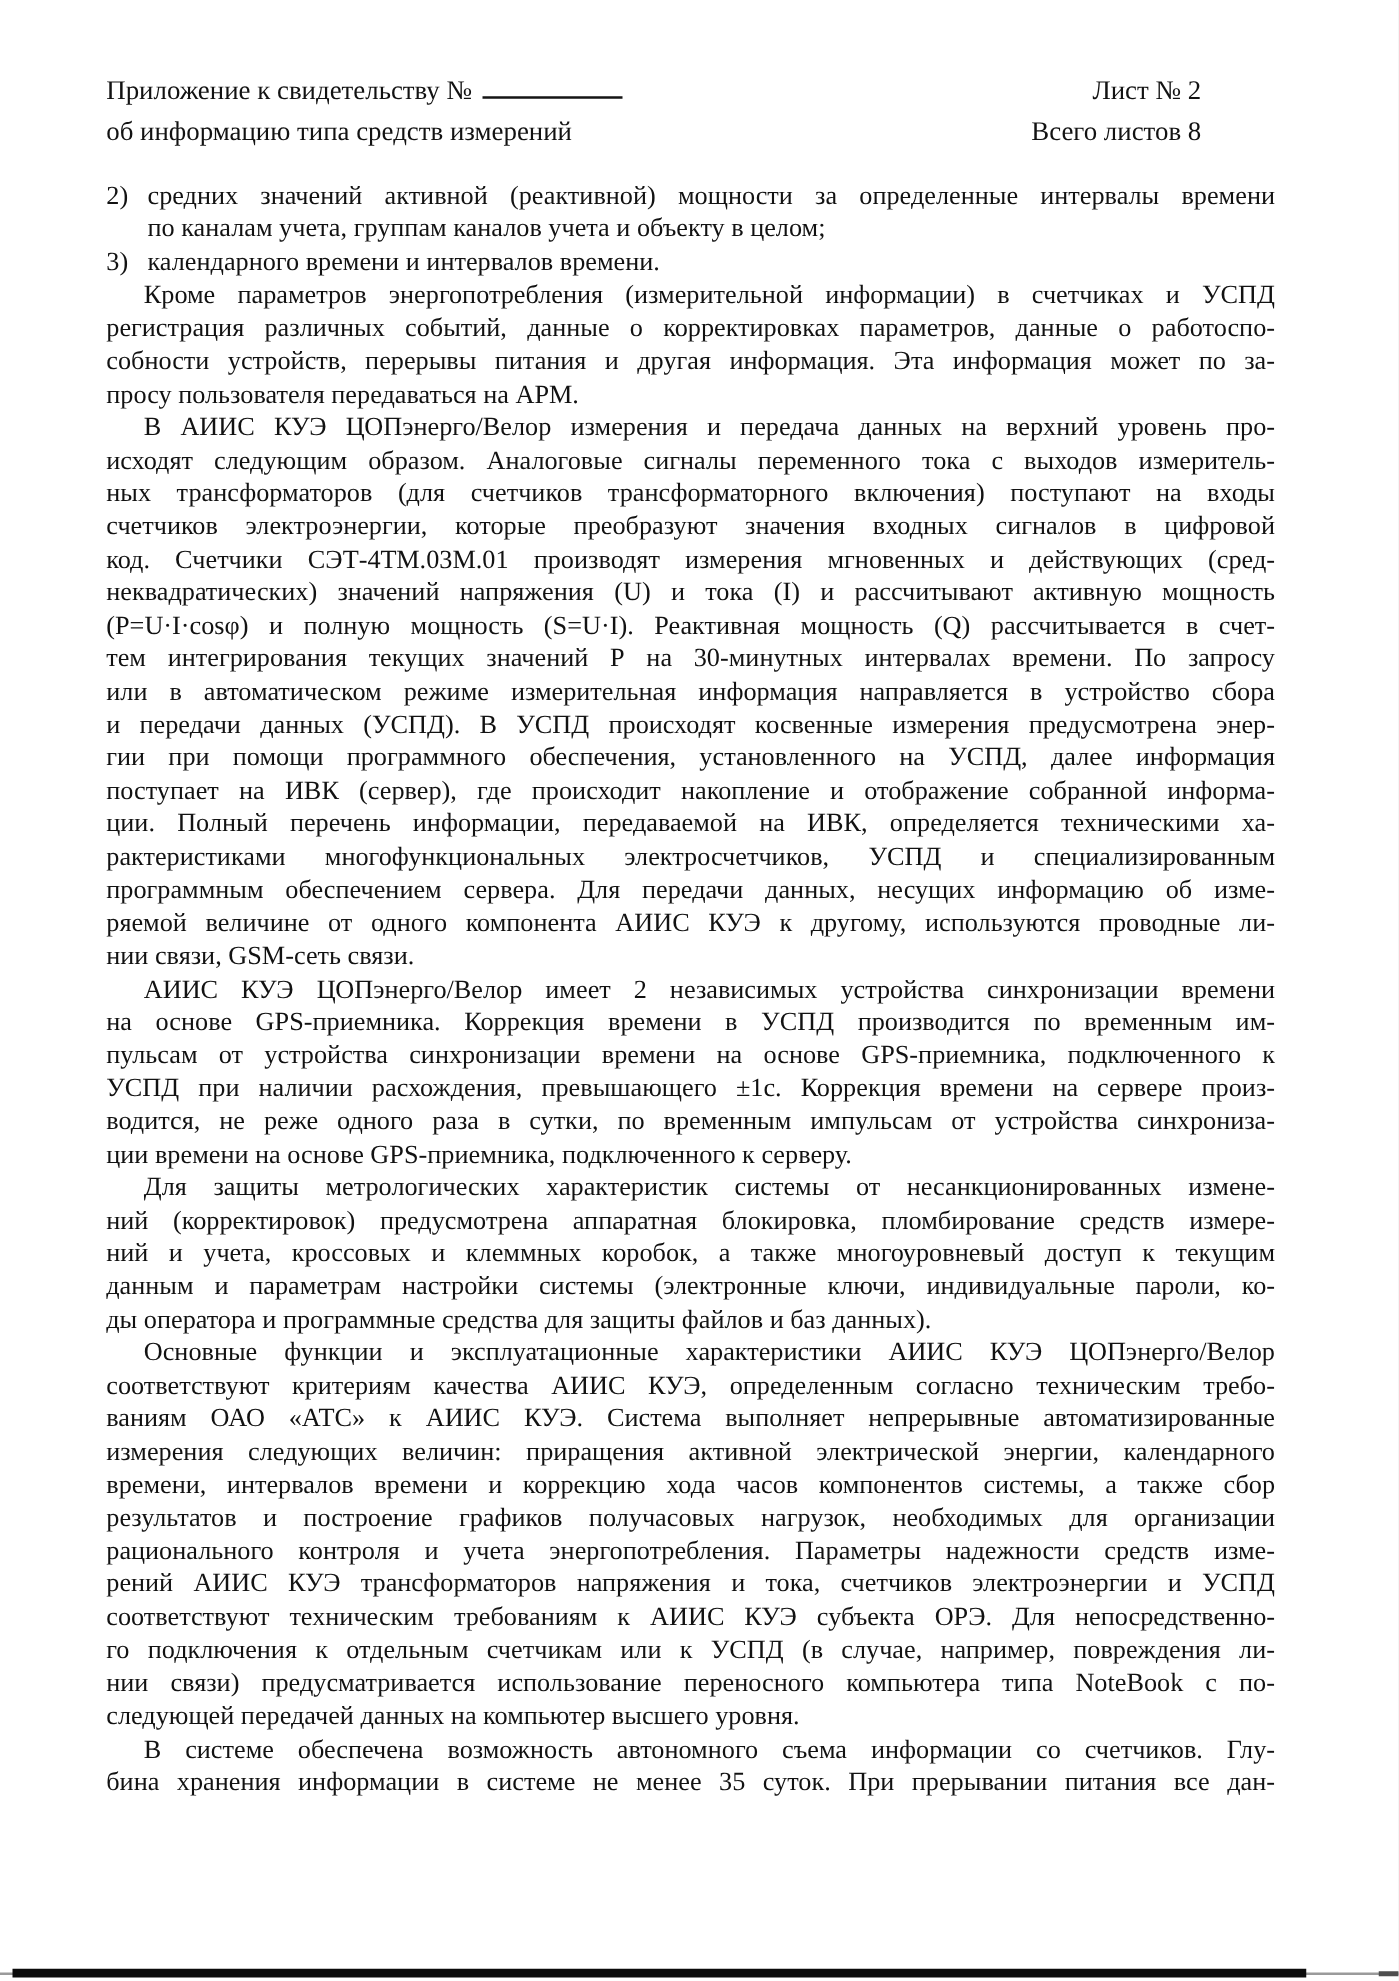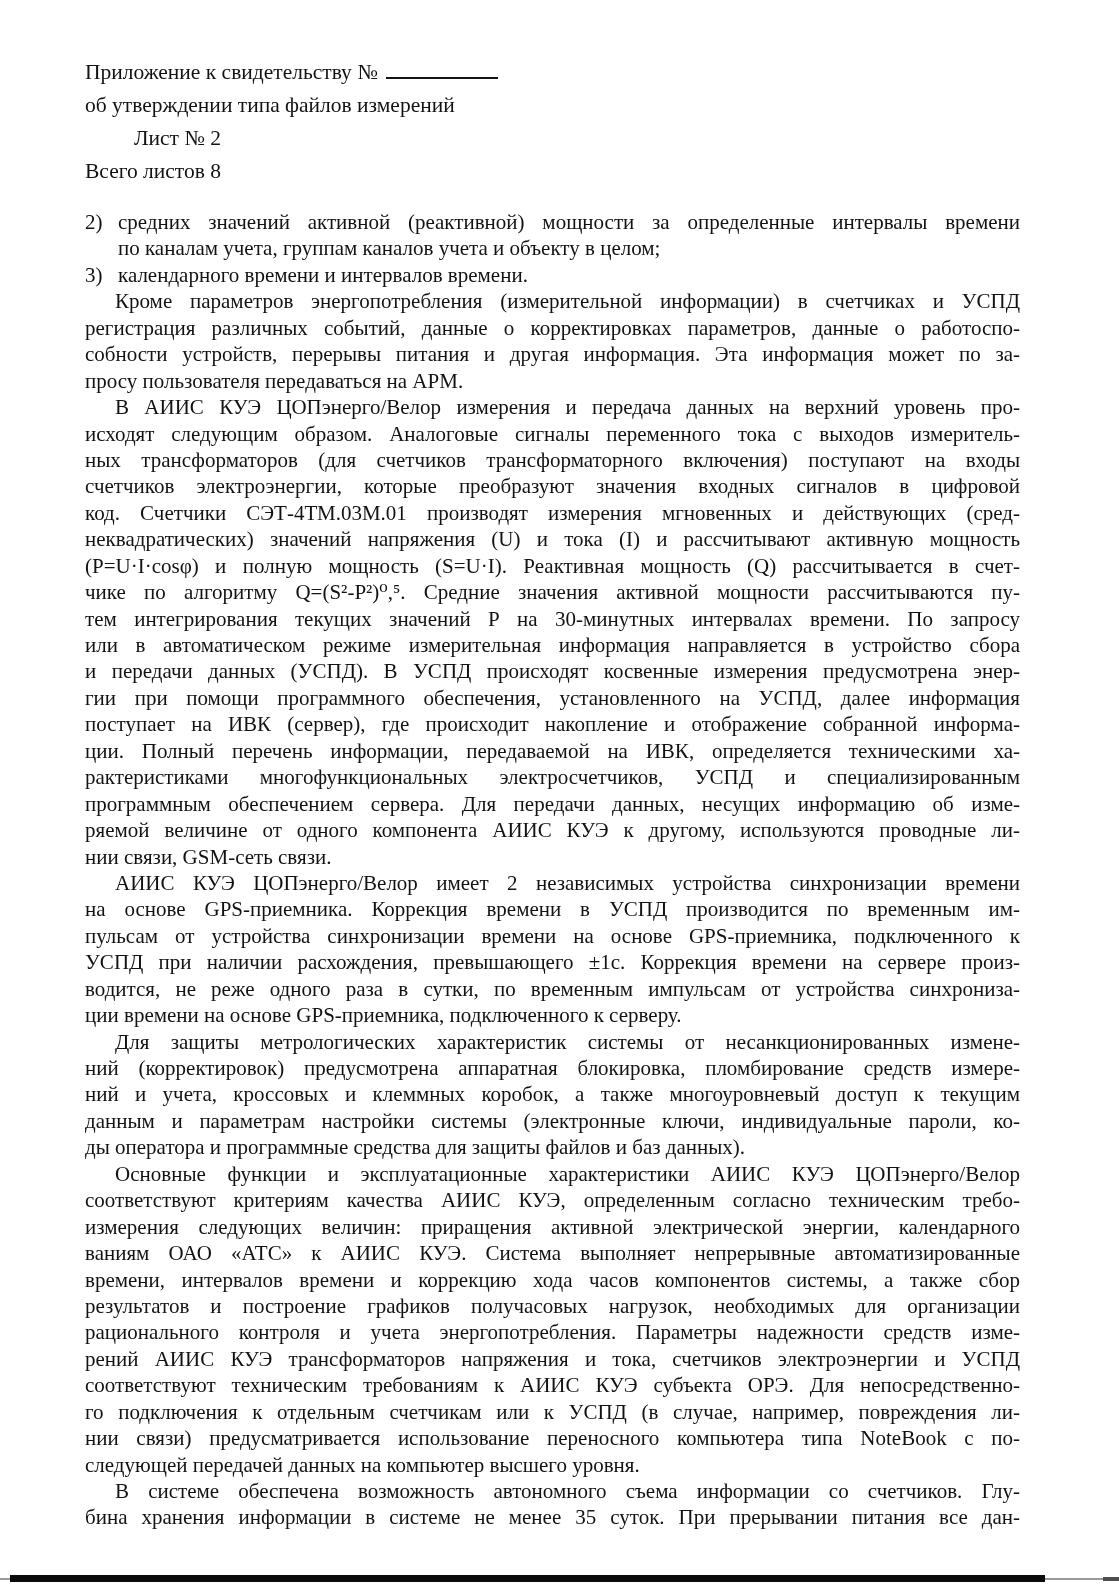--- a/index.html
+++ b/index.html
@@ -19,21 +19,20 @@
     width: 935px;
   }
   
   .header {
     display: flex;
     justify-content: space-between;
     align-items: flex-start;
     font-size: 21.5px;
     line-height: 33px;
     margin-bottom: 21px;
-    flex-direction: column;
   }
   .header-left { text-align: left; }
   .header-right { text-align: right; margin-right: 59px; }
   .blank-underline {
     display: inline-block;
     width: 112px;
     border-bottom: 2px solid #151515;
     height: 18px;
     margin-left: 8px;
     vertical-align: baseline;
@@ -85,21 +84,21 @@
 <body>
 
 <div class="page">
   <div class="content">
 
     <div class="header">
       <div class="header-left">
         <div>
           <span>Приложение к свидетельству №</span><span class="blank-underline"></span>
         </div>
-        <div>об утверждении типа файлов измерений</div>
+        <div>об информацию типа средств измерений</div>
       </div>
       <div class="header-right">
         <div>Лист № 2</div>
         <div>Всего листов 8</div>
       </div>
     </div>
 
     <div class="doc-body">
         <div class="block list-item">
           <span class="marker">2)</span>
@@ -117,21 +116,20 @@
           <div class="line last">просу пользователя передаваться на АРМ.</div>
         </div>
         <div class="block para">
           <div class="line first">В АИИС КУЭ ЦОПэнерго/Велор измерения и передача данных на верхний уровень про-</div>
           <div class="line">исходят следующим образом. Аналоговые сигналы переменного тока с выходов измеритель-</div>
           <div class="line">ных трансформаторов (для счетчиков трансформаторного включения) поступают на входы</div>
           <div class="line">счетчиков электроэнергии, которые преобразуют значения входных сигналов в цифровой</div>
           <div class="line">код. Счетчики СЭТ-4ТМ.03М.01 производят измерения мгновенных и действующих (сред-</div>
           <div class="line">неквадратических) значений напряжения (U) и тока (I) и рассчитывают активную мощность</div>
           <div class="line">(P=U·I·cosφ) и полную мощность (S=U·I). Реактивная мощность (Q) рассчитывается в счет-</div>
-          <div class="line">чике по алгоритму Q=(S²-P²)⁰,⁵. Средние значения активной мощности рассчитываются пу-</div>
           <div class="line">тем интегрирования текущих значений Р на 30-минутных интервалах времени. По запросу</div>
           <div class="line">или в автоматическом режиме измерительная информация направляется в устройство сбора</div>
           <div class="line">и передачи данных (УСПД). В УСПД происходят косвенные измерения предусмотрена энер-</div>
           <div class="line">гии при помощи программного обеспечения, установленного на УСПД, далее информация</div>
           <div class="line">поступает на ИВК (сервер), где происходит накопление и отображение собранной информа-</div>
           <div class="line">ции. Полный перечень информации, передаваемой на ИВК, определяется техническими ха-</div>
           <div class="line">рактеристиками многофункциональных электросчетчиков, УСПД и специализированным</div>
           <div class="line">программным обеспечением сервера. Для передачи данных, несущих информацию об изме-</div>
           <div class="line">ряемой величине от одного компонента АИИС КУЭ к другому, используются проводные ли-</div>
           <div class="line last">нии связи, GSM-сеть связи.</div>
@@ -147,22 +145,22 @@
         <div class="block para">
           <div class="line first">Для защиты метрологических характеристик системы от несанкционированных измене-</div>
           <div class="line">ний (корректировок) предусмотрена аппаратная блокировка, пломбирование средств измере-</div>
           <div class="line">ний и учета, кроссовых и клеммных коробок, а также многоуровневый доступ к текущим</div>
           <div class="line">данным и параметрам настройки системы (электронные ключи, индивидуальные пароли, ко-</div>
           <div class="line last">ды оператора и программные средства для защиты файлов и баз данных).</div>
         </div>
         <div class="block para">
           <div class="line first">Основные функции и эксплуатационные характеристики АИИС КУЭ ЦОПэнерго/Велор</div>
           <div class="line">соответствуют критериям качества АИИС КУЭ, определенным согласно техническим требо-</div>
+          <div class="line">ваниям ОАО «АТС» к АИИС КУЭ. Система выполняет непрерывные автоматизированные</div>
           <div class="line">измерения следующих величин: приращения активной электрической энергии, календарного</div>
-          <div class="line">ваниям ОАО «АТС» к АИИС КУЭ. Система выполняет непрерывные автоматизированные</div>
           <div class="line">времени, интервалов времени и коррекцию хода часов компонентов системы, а также сбор</div>
           <div class="line">результатов и построение графиков получасовых нагрузок, необходимых для организации</div>
           <div class="line">рационального контроля и учета энергопотребления. Параметры надежности средств изме-</div>
           <div class="line">рений АИИС КУЭ трансформаторов напряжения и тока, счетчиков электроэнергии и УСПД</div>
           <div class="line">соответствуют техническим требованиям к АИИС КУЭ субъекта ОРЭ. Для непосредственно-</div>
           <div class="line">го подключения к отдельным счетчикам или к УСПД (в случае, например, повреждения ли-</div>
           <div class="line">нии связи) предусматривается использование переносного компьютера типа NoteBook с по-</div>
           <div class="line last">следующей передачей данных на компьютер высшего уровня.</div>
         </div>
         <div class="block para">

